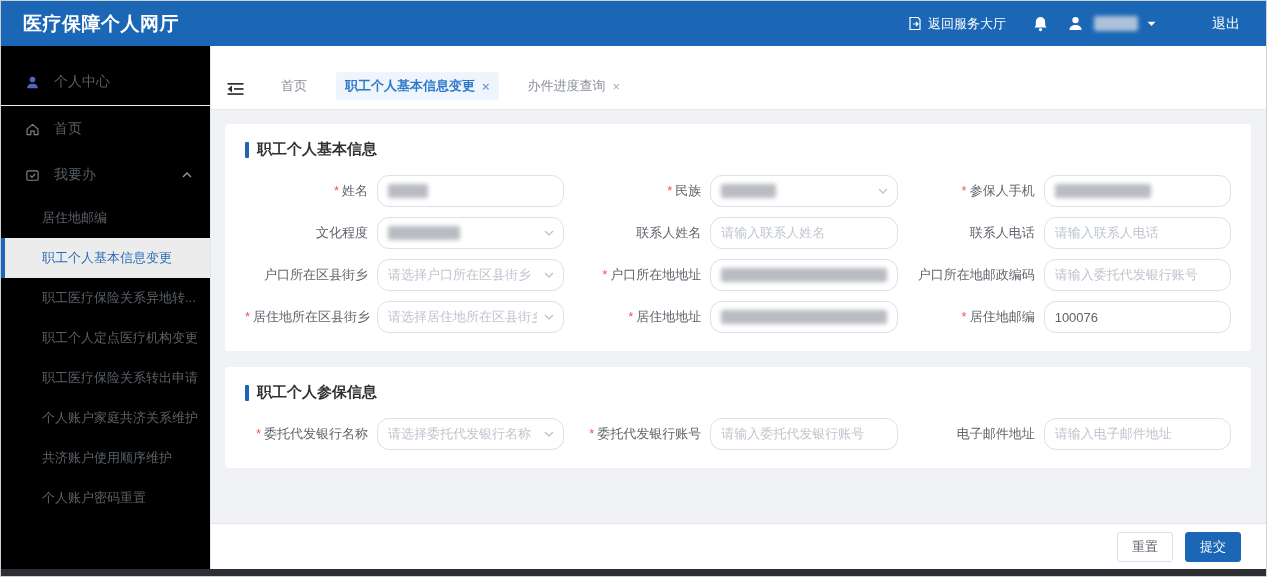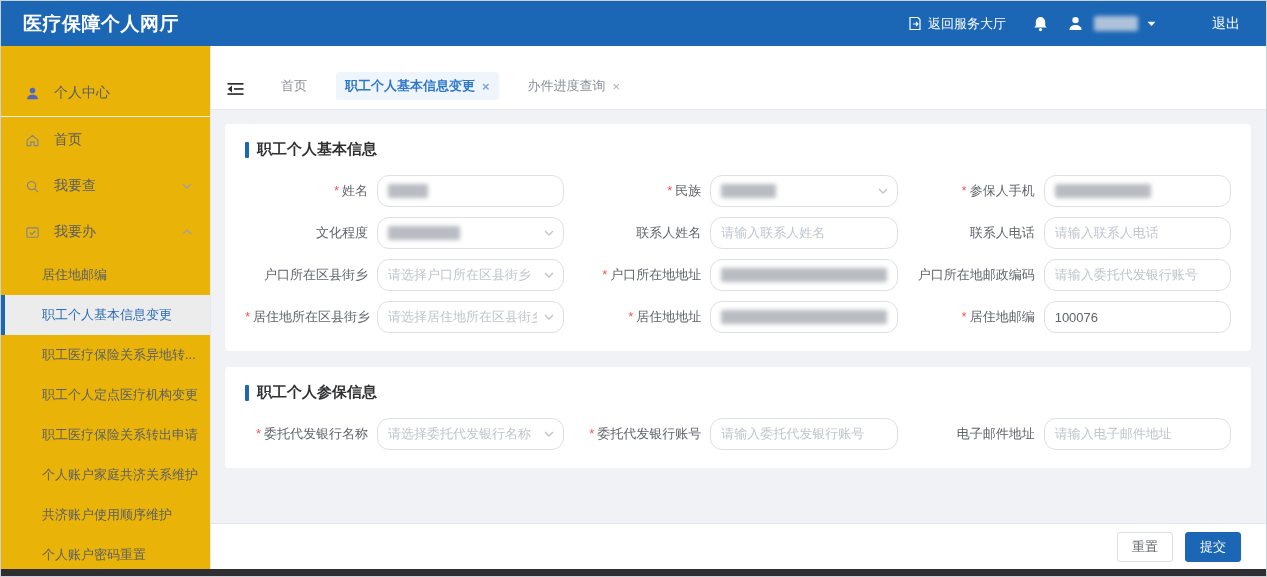--- a/index.html
+++ b/index.html
@@ -17,21 +17,21 @@
   .tb-ico { margin-left:26px; cursor:pointer; display:inline-flex; }
   .name-redact { width:44px; height:15px; margin-left:10px; background:#c7d2e2; border-radius:2px; filter:blur(2px); opacity:.85; }
   .caret { margin-left:9px; cursor:pointer; display:inline-flex; }
   .logout { margin-left:56px; font-size:14px; cursor:pointer; }
 
   
   .body-row { flex:1; display:flex; min-height:0; }
   .bottombar { height:7px; flex:none; background:#2e2e33; }
 
   
-  .sidebar { width:210px; flex:none; background:#eab308; border-right:1px solid #e6e8eb; padding-top:24px; overflow:hidden; }
+  .sidebar { width:210px; flex:none; background:#000000; border-right:1px solid #e6e8eb; padding-top:13px; overflow:hidden; }
   .side-item { height:46px; display:flex; align-items:center; padding:0 18px 0 23px; font-size:14px; color:#555d66; cursor:pointer; }
   .side-item .sicon { width:17px; display:inline-flex; justify-content:center; margin-right:13px; color:#7d868f; }
   .side-item.profile .sicon { color:#5066c2; }
   .side-item .grow { flex:1; }
   .side-item .chev { color:#9aa1a9; display:inline-flex; }
   .side-divider { height:1px; background:#eeeeee; }
   .sub-item { height:40px; display:flex; align-items:center; padding-left:37px; font-size:13px; color:#5a6066; cursor:pointer; border-left:4px solid transparent; white-space:nowrap; }
   .sub-item.active { background:#ececec; border-left-color:#1b66b5; color:#2a6cb8; }
 
   
@@ -118,34 +118,20 @@
 
       <div class="side-item">
         <span class="sicon">
           <svg width="15" height="15" viewBox="0 0 16 16">
               <path d="M2.2 7.6 8 2.6l5.8 5v5.9H9.8V9.7H6.2v3.8H2.2z" fill="none" stroke="currentColor" stroke-width="1.2"></path>
             </svg>
         </span>
         <span>首页</span>
       </div>
 
-      <div class="side-item">
-        <span class="sicon">
-          <svg width="15" height="15" viewBox="0 0 16 16">
-              <circle cx="7" cy="7" r="4.4" fill="none" stroke="currentColor" stroke-width="1.2"></circle>
-              <path d="M10.4 10.4 14 14" stroke="currentColor" stroke-width="1.2"></path>
-            </svg>
-        </span>
-        <span class="grow">我要查</span>
-        <span class="chev">
-          <svg width="10" height="6" viewBox="0 0 10 6">
-              <path d="M1 1l4 4 4-4" fill="none" stroke="currentColor" stroke-width="1.3"></path>
-            </svg>
-        </span>
-      </div>
 
       <div class="side-item">
         <span class="sicon">
           <svg width="15" height="15" viewBox="0 0 16 16">
               <rect x="2" y="3" width="12" height="10" rx="1.4" fill="none" stroke="currentColor" stroke-width="1.2"></rect>
               <path d="M5.4 8l2 2 3.4-3.6" fill="none" stroke="currentColor" stroke-width="1.2"></path>
             </svg>
         </span>
         <span class="grow">我要办</span>
         <span class="chev">

